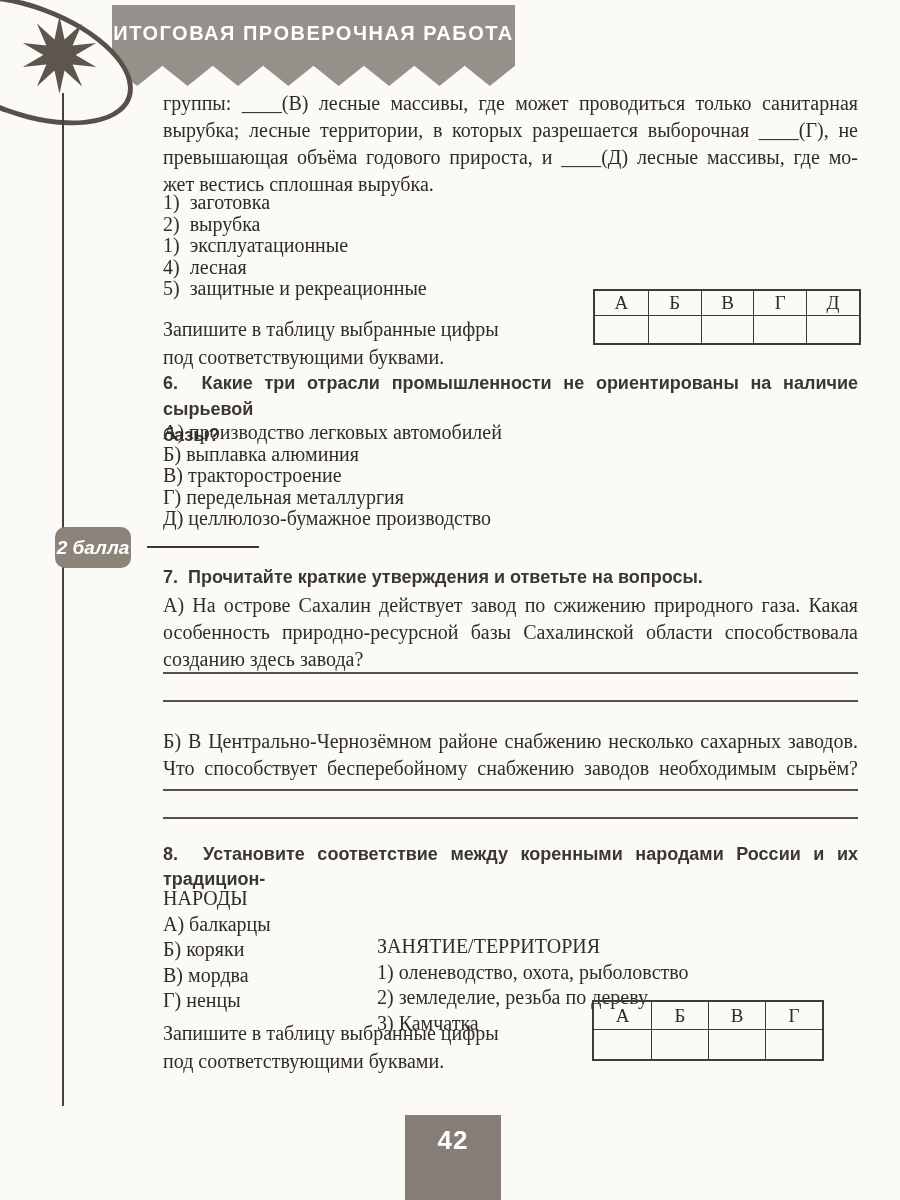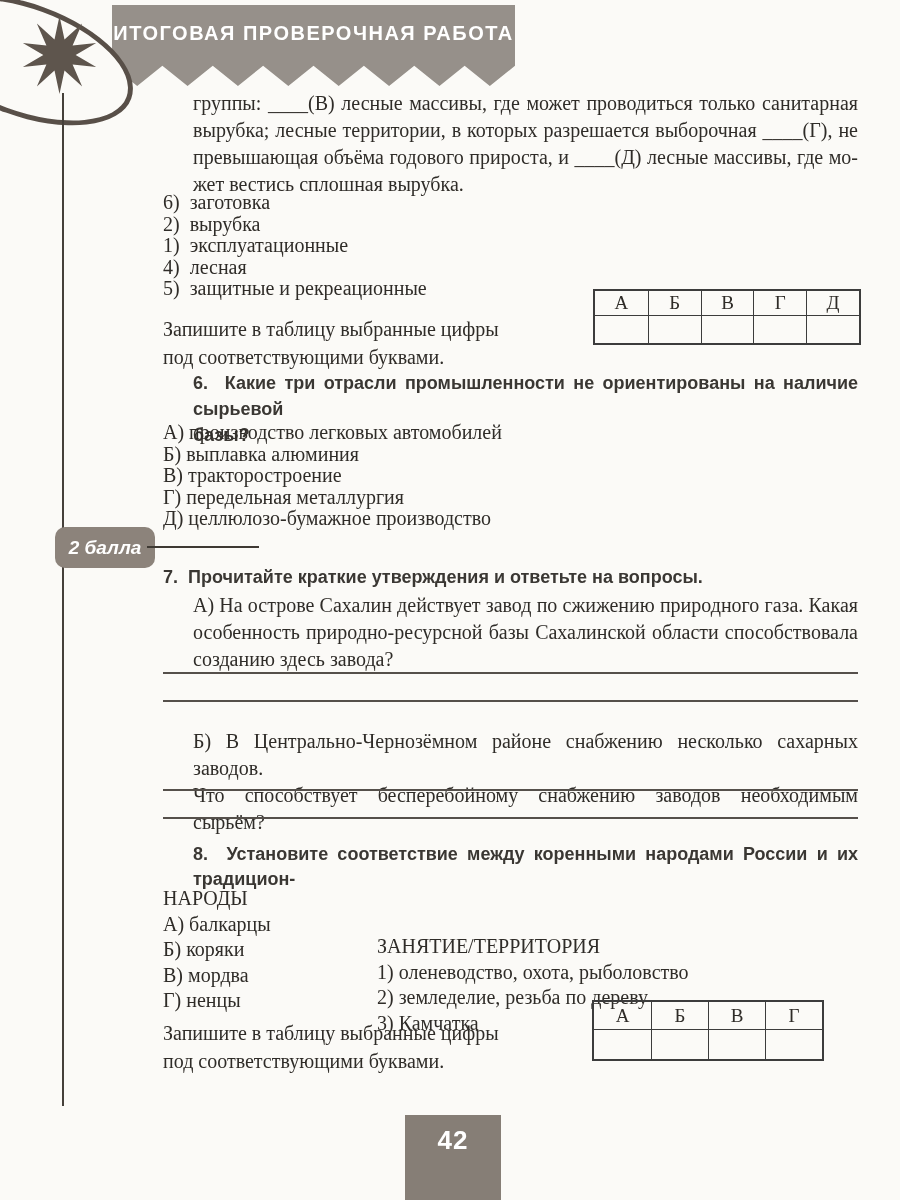--- a/index.html
+++ b/index.html
@@ -43,26 +43,26 @@
   }
   
   .block{position:absolute; left:163px; width:695px;}
   .serif{font-size:20px; line-height:27px;}
   .list{font-size:20px; line-height:21.6px;}
   .sans-head{
     font-family:"Liberation Sans", sans-serif;
     font-size:18px; font-weight:bold; line-height:26px; color:#3a3733;
   }
   .ln{white-space:pre-wrap;}
-  [data-justify] .ln{text-align:justify; text-align-last:justify;margin-left:30px;}
+  [data-justify] .ln{text-align:justify; text-align-last:justify;}
   [data-justify] .ln.last{text-align-last:left;}
   [data-justify-last] .ln.last{text-align-last:justify;}
   
   .score-badge{
-    position:absolute; left:55px; top:527px; width:100px; height:41px;
+    position:absolute; left:55px; top:527px; width:76px; height:41px;
     background:#8c837b; border-radius:10px; color:#fff;
     font-family:"Liberation Sans", sans-serif; font-style:italic;
     font-weight:bold; font-size:19px;
     display:flex; align-items:center; justify-content:center;
   }
   .badge-rule{
     position:absolute; left:147px; top:546px; width:112px; height:2px;
     background:#3e3933;
   }
   
@@ -108,21 +108,21 @@
   <div class="stem-line"></div>
 
   <div class="block serif" style="top:90px;" data-justify="">
       <div class="ln">группы: ____(В) лесные массивы, где может проводиться только санитарная</div>
       <div class="ln">вырубка; лесные территории, в которых разрешается выборочная ____(Г), не</div>
       <div class="ln">превышающая объёма годового прироста, и ____(Д) лесные массивы, где мо-</div>
       <div class="ln last">жет вестись сплошная вырубка.</div>
     </div>
 
   <div class="block list" style="top:192px;">
-      <div class="ln">6)  заготовка</div>
+      <div class="ln">1)  заготовка</div>
       <div class="ln">2)  вырубка</div>
       <div class="ln">1)  эксплуатационные</div>
       <div class="ln">4)  лесная</div>
       <div class="ln last">5)  защитные и рекреационные</div>
     </div>
 
   <div class="atable t1">
       <div class="trow head">
         <div class="tcell">А</div>
         <div class="tcell">Б</div>

